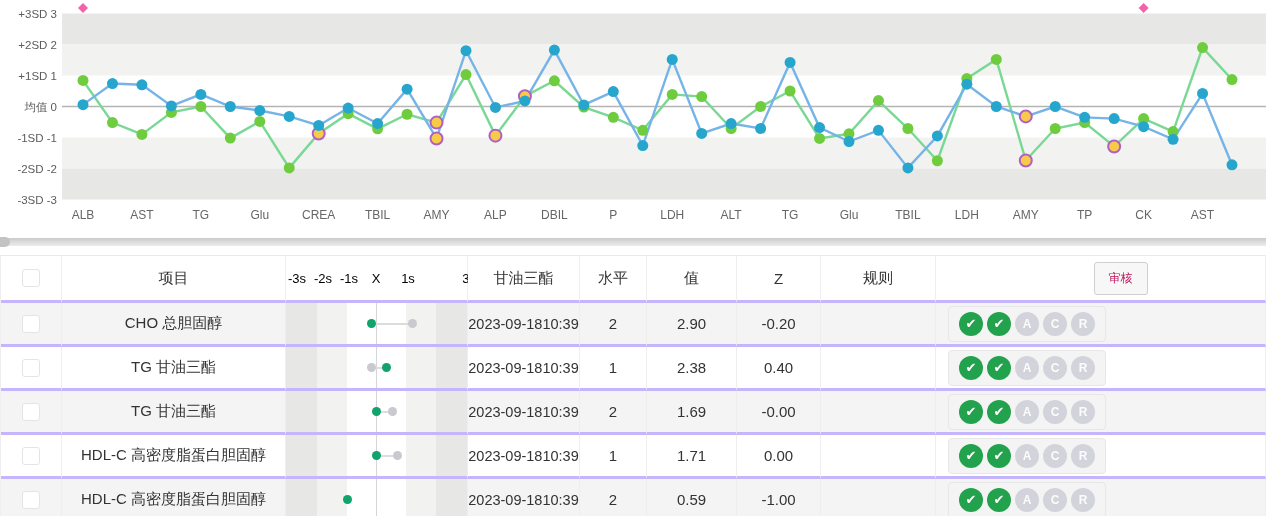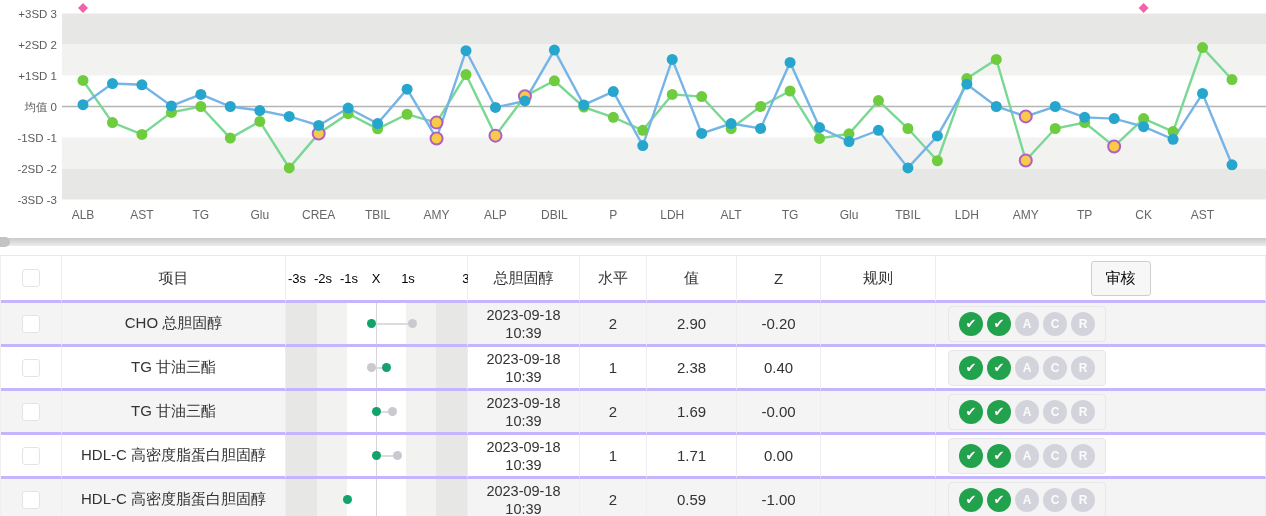--- a/index.html
+++ b/index.html
@@ -27,31 +27,31 @@
   .tr .td.scale-cell::before{content:'';position:absolute;left:90px;top:0;bottom:0;width:1px;background:#d6d6da;}
   .scale-head span{position:absolute;top:50%;transform:translate(-50%,-50%);font-size:13px;color:#000000;}
   .scale-head span:nth-child(1){left:11px;} .scale-head span:nth-child(2){left:37px;}
   .scale-head span:nth-child(3){left:63px;} .scale-head span:nth-child(4){left:90px;}
   .scale-head span:nth-child(5){left:115px;margin-left:7px;} .scale-head span:nth-child(6){left:125px;margin-top:32px;}
   .scale-head span:nth-child(7){left:183px;}
   .mini-dot{position:absolute;width:9px;height:9px;border-radius:50%;top:50%;margin-top:-4.5px;}
   .mini-dot.cur{background:#12a26b;z-index:2;}
   .mini-dot.prev{background:#c9c9cf;z-index:1;}
   .mini-line{position:absolute;height:2px;background:#dcdcdf;top:50%;margin-top:-1px;}
-  .date-cell{flex-direction:column;line-height:18px;font-size:14.5px;}
+  .date-cell{flex-direction:row;line-height:18px;font-size:14.5px;}
   .actions-cell{justify-content:flex-start;padding-left:12px;}
   .act-group{display:flex;align-items:center;gap:4px;background:#f4f4f4;
     border:1px solid #e7e7e7;border-radius:4px;padding:5px 10px;}
   .circ{width:24px;height:24px;border-radius:50%;display:flex;align-items:center;
     justify-content:center;border:none;cursor:pointer;padding:0;
     font-family:"Liberation Sans","DejaVu Sans",sans-serif;}
   .circ.ok{background:#23a24d;color:#fff;font-size:13px;font-weight:bold;}
   .circ.gray{background:#d3d4db;color:#fbfbfd;font-size:12px;font-weight:bold;}
   .review-btn{margin-left:40px;padding:7px 14px;background:#f7f7f7;border:1px solid #cfcfcf;
-    border-radius:3px;font-size:15px;color:#000000;cursor:pointer;
+    border-radius:3px;font-size:12px;color:#be185d;cursor:pointer;
     font-family:"Liberation Sans","DejaVu Sans",sans-serif;}
 </style>
 </head>
 <body>
 
 <div class="chart-wrap">
   <svg id="lj-svg" width="1266" height="228">
       <rect x="62" y="13.5" width="1204" height="31" fill="#e7e7e6"></rect>
       <rect x="62" y="44.5" width="1204" height="31" fill="#f2f2f1"></rect>
       <rect x="62" y="137.5" width="1204" height="31" fill="#f2f2f1"></rect>
@@ -181,21 +181,21 @@
     <div class="td">项目</div>
     <div class="td scale-head">
       <span>-3s</span>
       <span>-2s</span>
       <span>-1s</span>
       <span>X</span>
       <span>1s</span>
       <span>2s</span>
       <span>3s</span>
     </div>
-    <div class="td">总胆固醇</div>
+    <div class="td">甘油三酯</div>
     <div class="td">水平</div>
     <div class="td">值</div>
     <div class="td">Z</div>
     <div class="td">规则</div>
     <div class="td">
       <button class="review-btn">审核</button>
     </div>
   </div>
   <div id="tbody">
   <div class="tr row striped">

